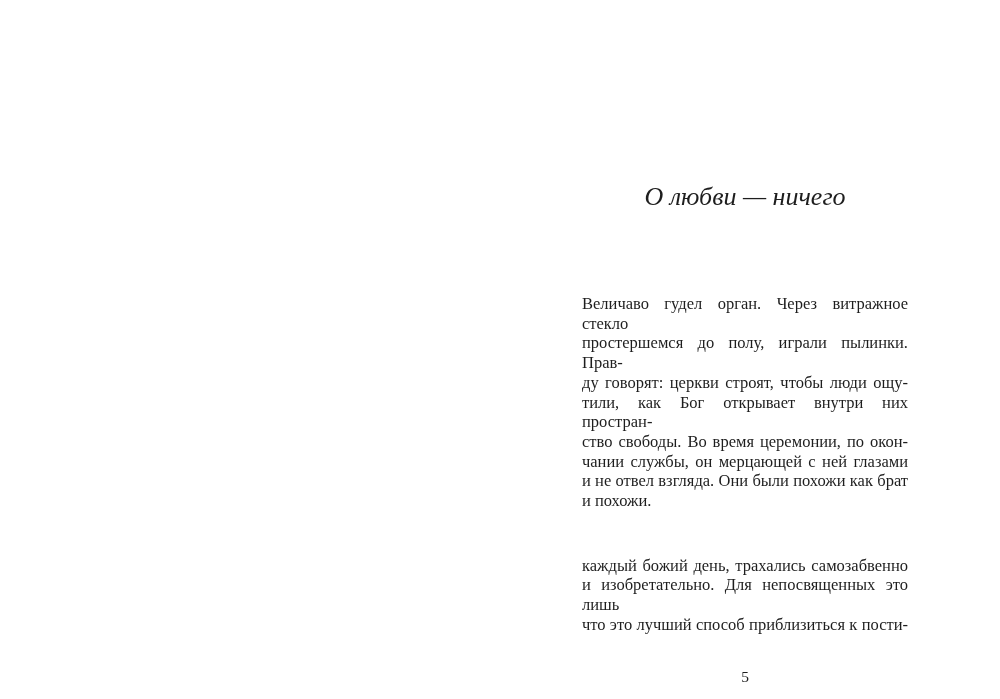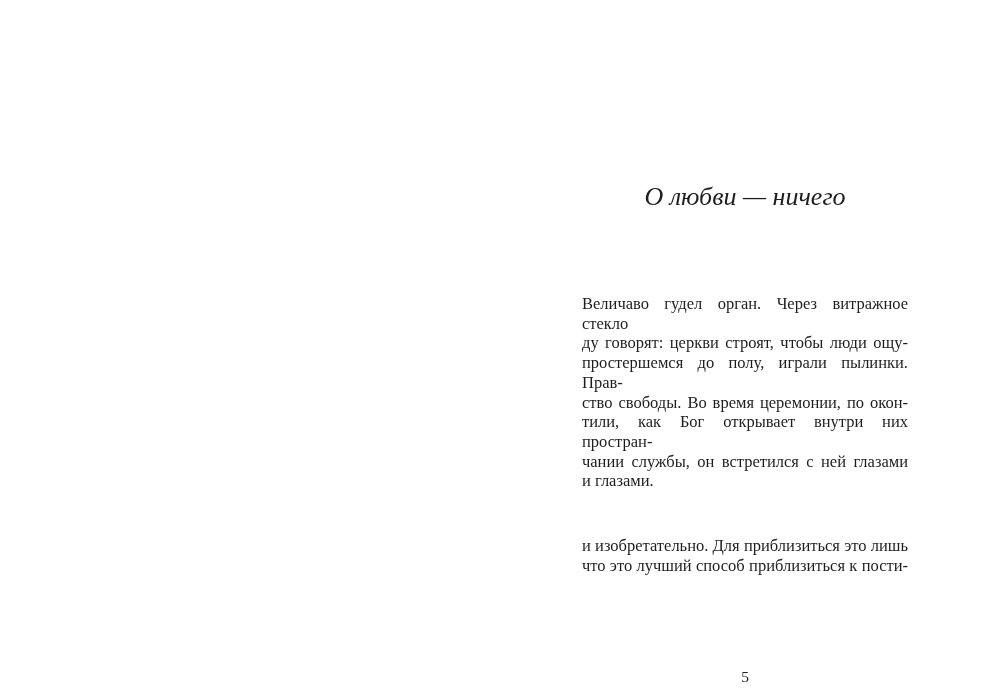--- a/index.html
+++ b/index.html
@@ -74,27 +74,29 @@
 </style>
 </head>
 <body>
 
 <div class="canvas">
   <div class="text-column">
     <div class="chapter-title">О любви — ничего</div>
     <div class="body-text">
         <div class="paragraph">
           <div class="line">Величаво гудел орган. Через витражное стекло</div>
+          <div class="line">простершемся до полу, играли пылинки. Прав-</div>
           <div class="line">ду говорят: церкви строят, чтобы люди ощу-</div>
-          <div class="line">простершемся до полу, играли пылинки. Прав-</div>
+          <div class="line">тили, как Бог открывает внутри них простран-</div>
           <div class="line">ство свободы. Во время церемонии, по окон-</div>
-          <div class="line">тили, как Бог открывает внутри них простран-</div>
-          <div class="line">чании службы, он встретился с ней глазами</div>
-          <div class="line end">и глазами.</div>
+          <div class="line">чании службы, он мерцающей с ней глазами</div>
+          <div class="line">и не отвел взгляда. Они были похожи как брат</div>
+          <div class="line end">и похожи.</div>
         </div>
         <div class="paragraph">
-          <div class="line">и изобретательно. Для приблизиться это лишь</div>
+          <div class="line">каждый божий день, трахались самозабвенно</div>
+          <div class="line">и изобретательно. Для непосвященных это лишь</div>
           <div class="line">что это лучший способ приблизиться к пости-</div>
         </div>
       </div>
     <div class="page-number">5</div>
   </div>
 </div>
 
 </body></html>

